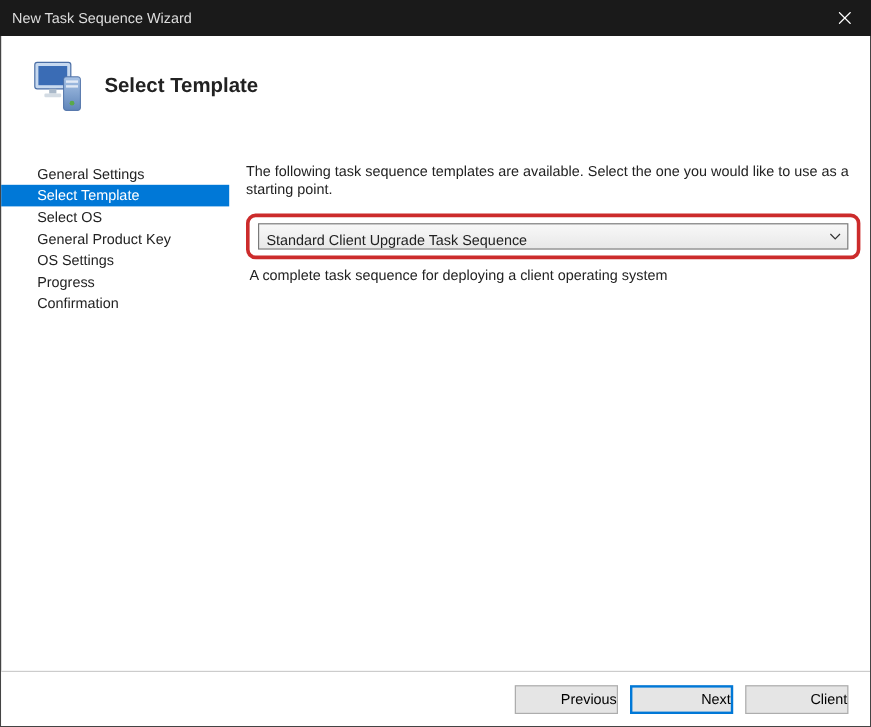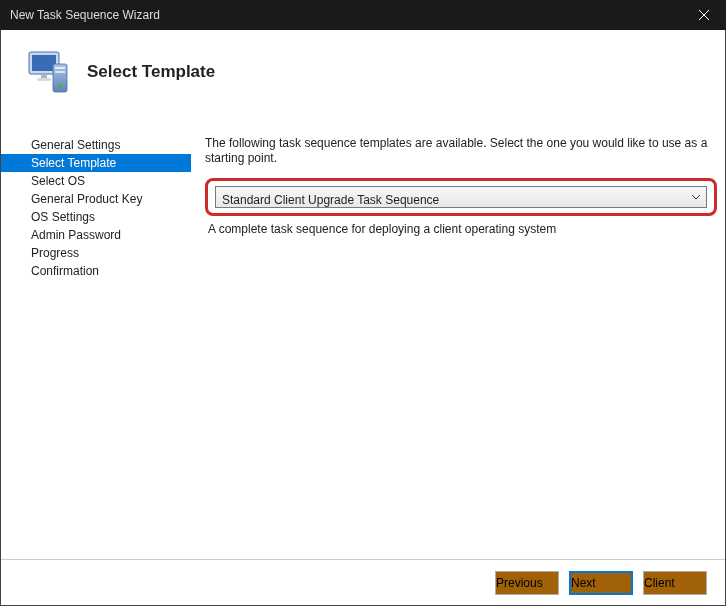--- a/index.html
+++ b/index.html
@@ -28,21 +28,21 @@
     .instruction { line-height: 15px; margin-bottom: 12px; }
 
     .template-box { border: 3px solid #cc2b2b; border-radius: 8px; padding: 5px 7px; margin-bottom: 6px; }
     .dropdown { position: relative; width: 100%; height: 22px; border: 1px solid #7a7a7a; background: linear-gradient(#f8f8f8, #e8e8e8); display: flex; align-items: flex-end; padding: 0 20px 0 6px; font-size: 12px; }
     .dropdown-chevron { position: absolute; right: 5px; top: 4px; }
 
     .template-desc { font-size: 12px; color: #222; line-height: 15px; padding-left: 3px; }
 
     
     .button-row { position: absolute; left: 0; right: 0; bottom: 0; height: 46px; border-top: 1px solid #ccc; display: flex; justify-content: flex-end; align-items: center; padding-right: 18px; gap: 10px; background: #fff; }
-    .btn { width: 64px; height: 24px; font-size: 12px; background: #a16207; border: 1px solid #adadad; display: flex; align-items: center; justify-content: flex-start; }
+    .btn { width: 86px; height: 24px; font-size: 12px; background: #e5e5e5; border: 1px solid #adadad; display: flex; align-items: center; justify-content: flex-end; }
     .btn.default { border: 2px solid #0078d7; }
   </style>
 </head>
 <body>
 
 <div class="title-bar">
   <div class="title-bar-text">New Task Sequence Wizard</div>
   <div class="close-btn">
     <svg width="10" height="10" viewBox="0 0 10 10">
       <line x1="0" y1="0" x2="10" y2="10" stroke="#fff" stroke-width="1"></line>
@@ -78,21 +78,20 @@
   </div>
 
   <div class="wizard-content">
 
     <div class="sidebar">
       <div class="sidebar-item"><span>General Settings</span></div>
       <div class="sidebar-item selected"><span>Select Template</span></div>
       <div class="sidebar-item"><span>Select OS</span></div>
       <div class="sidebar-item"><span>General Product Key</span></div>
       <div class="sidebar-item"><span>OS Settings</span></div>
-      <div class="sidebar-item"><span>Admin Password</span></div>
       <div class="sidebar-item"><span>Progress</span></div>
       <div class="sidebar-item"><span>Confirmation</span></div>
     </div>
 
     <div class="right-pane">
       <div class="instruction">The following task sequence templates are available.  Select the one you would like to use as a starting point.</div>
 
       <div class="template-box">
         <div class="dropdown">
           <span>Standard Client Upgrade Task Sequence</span>

